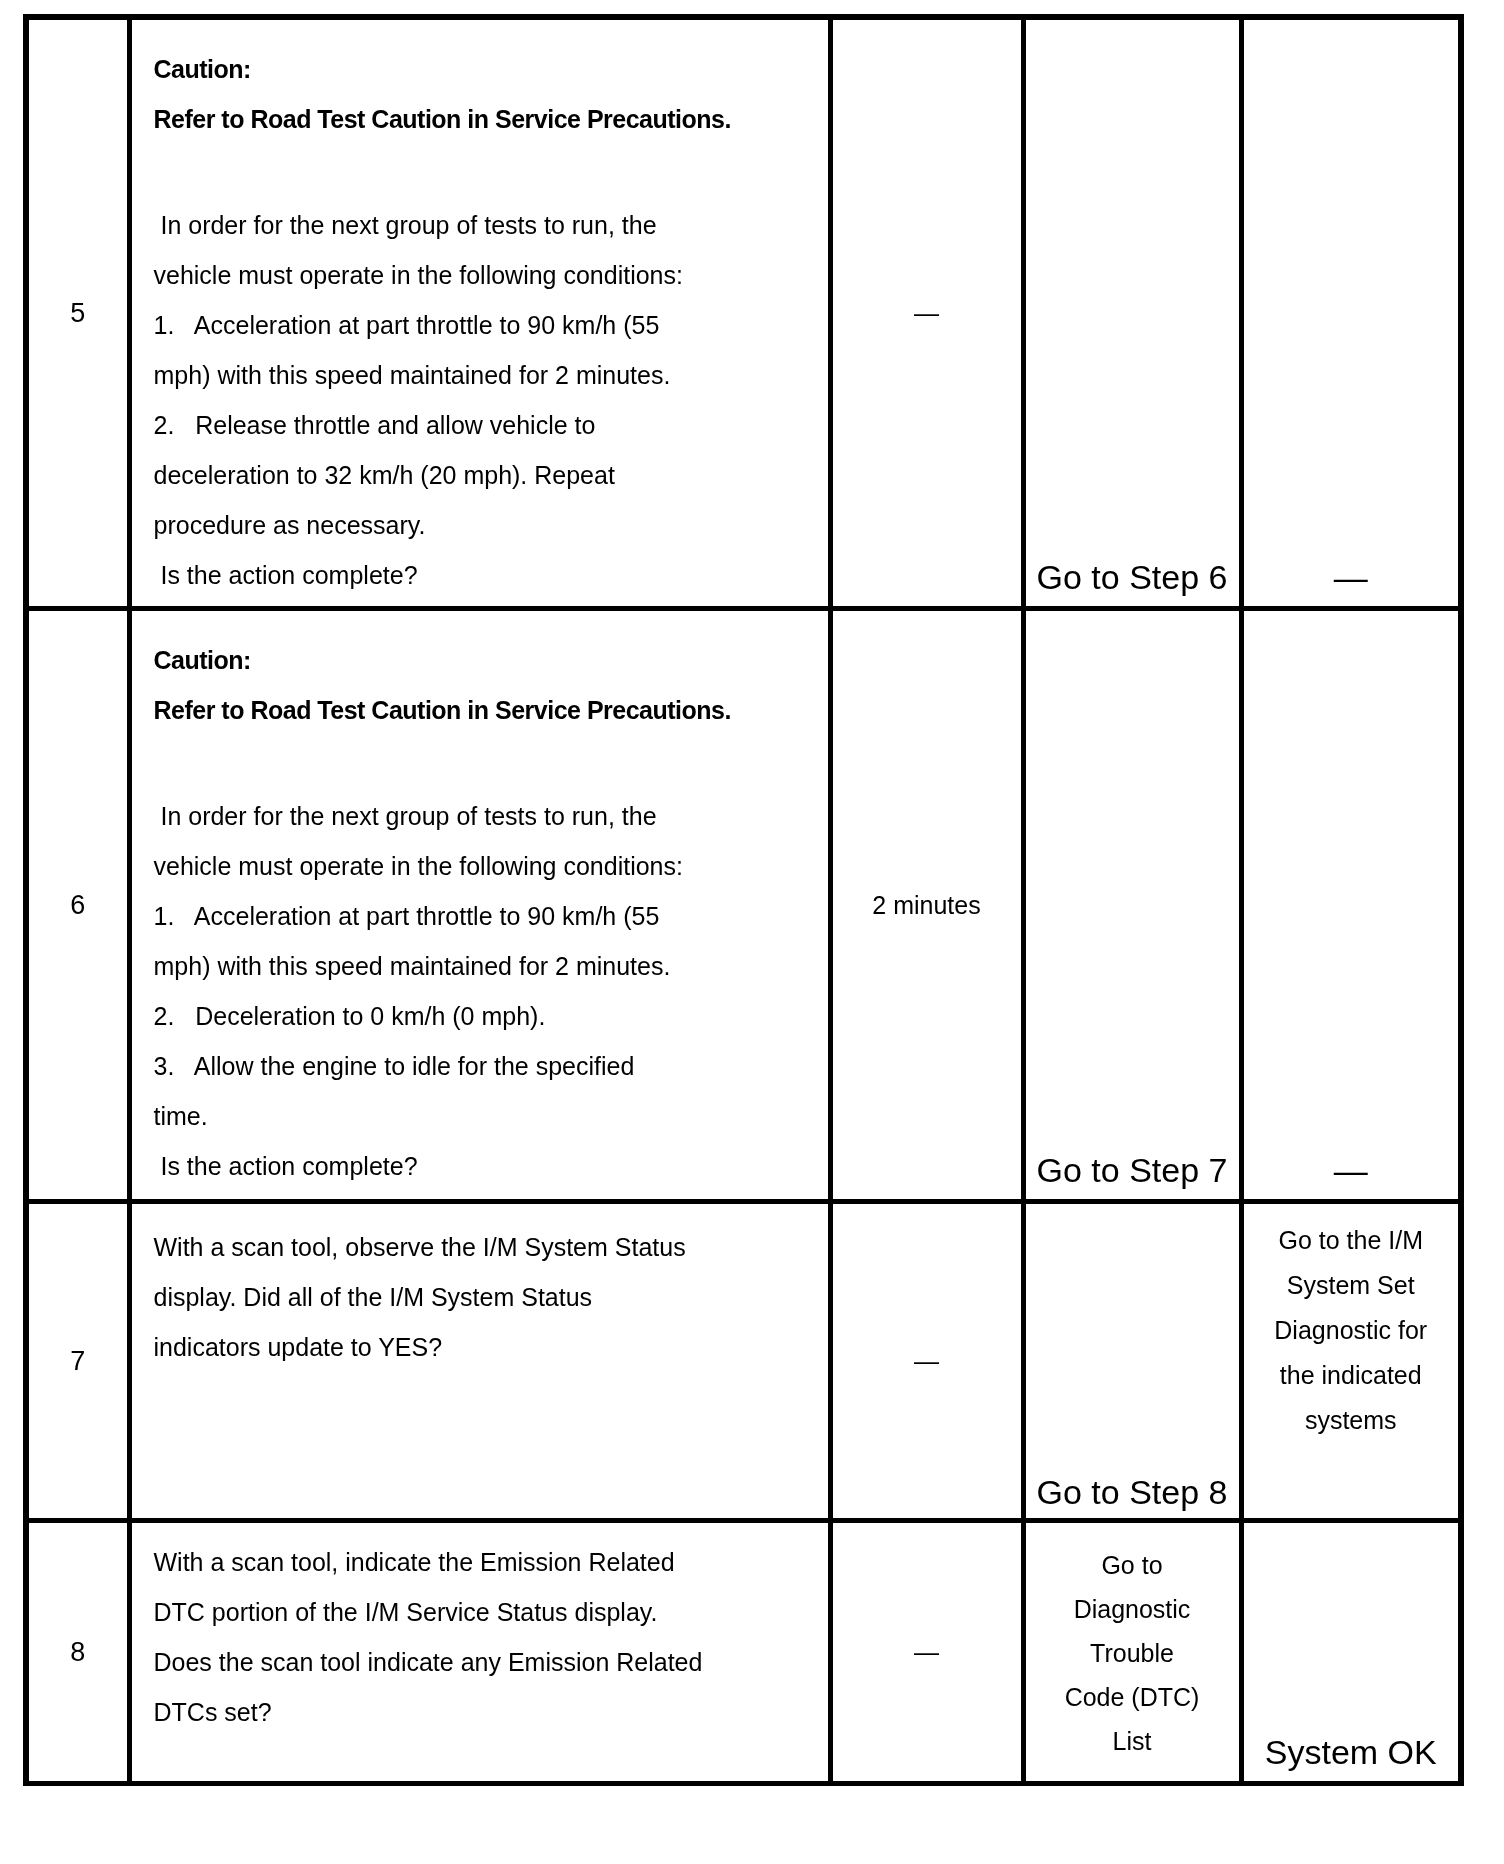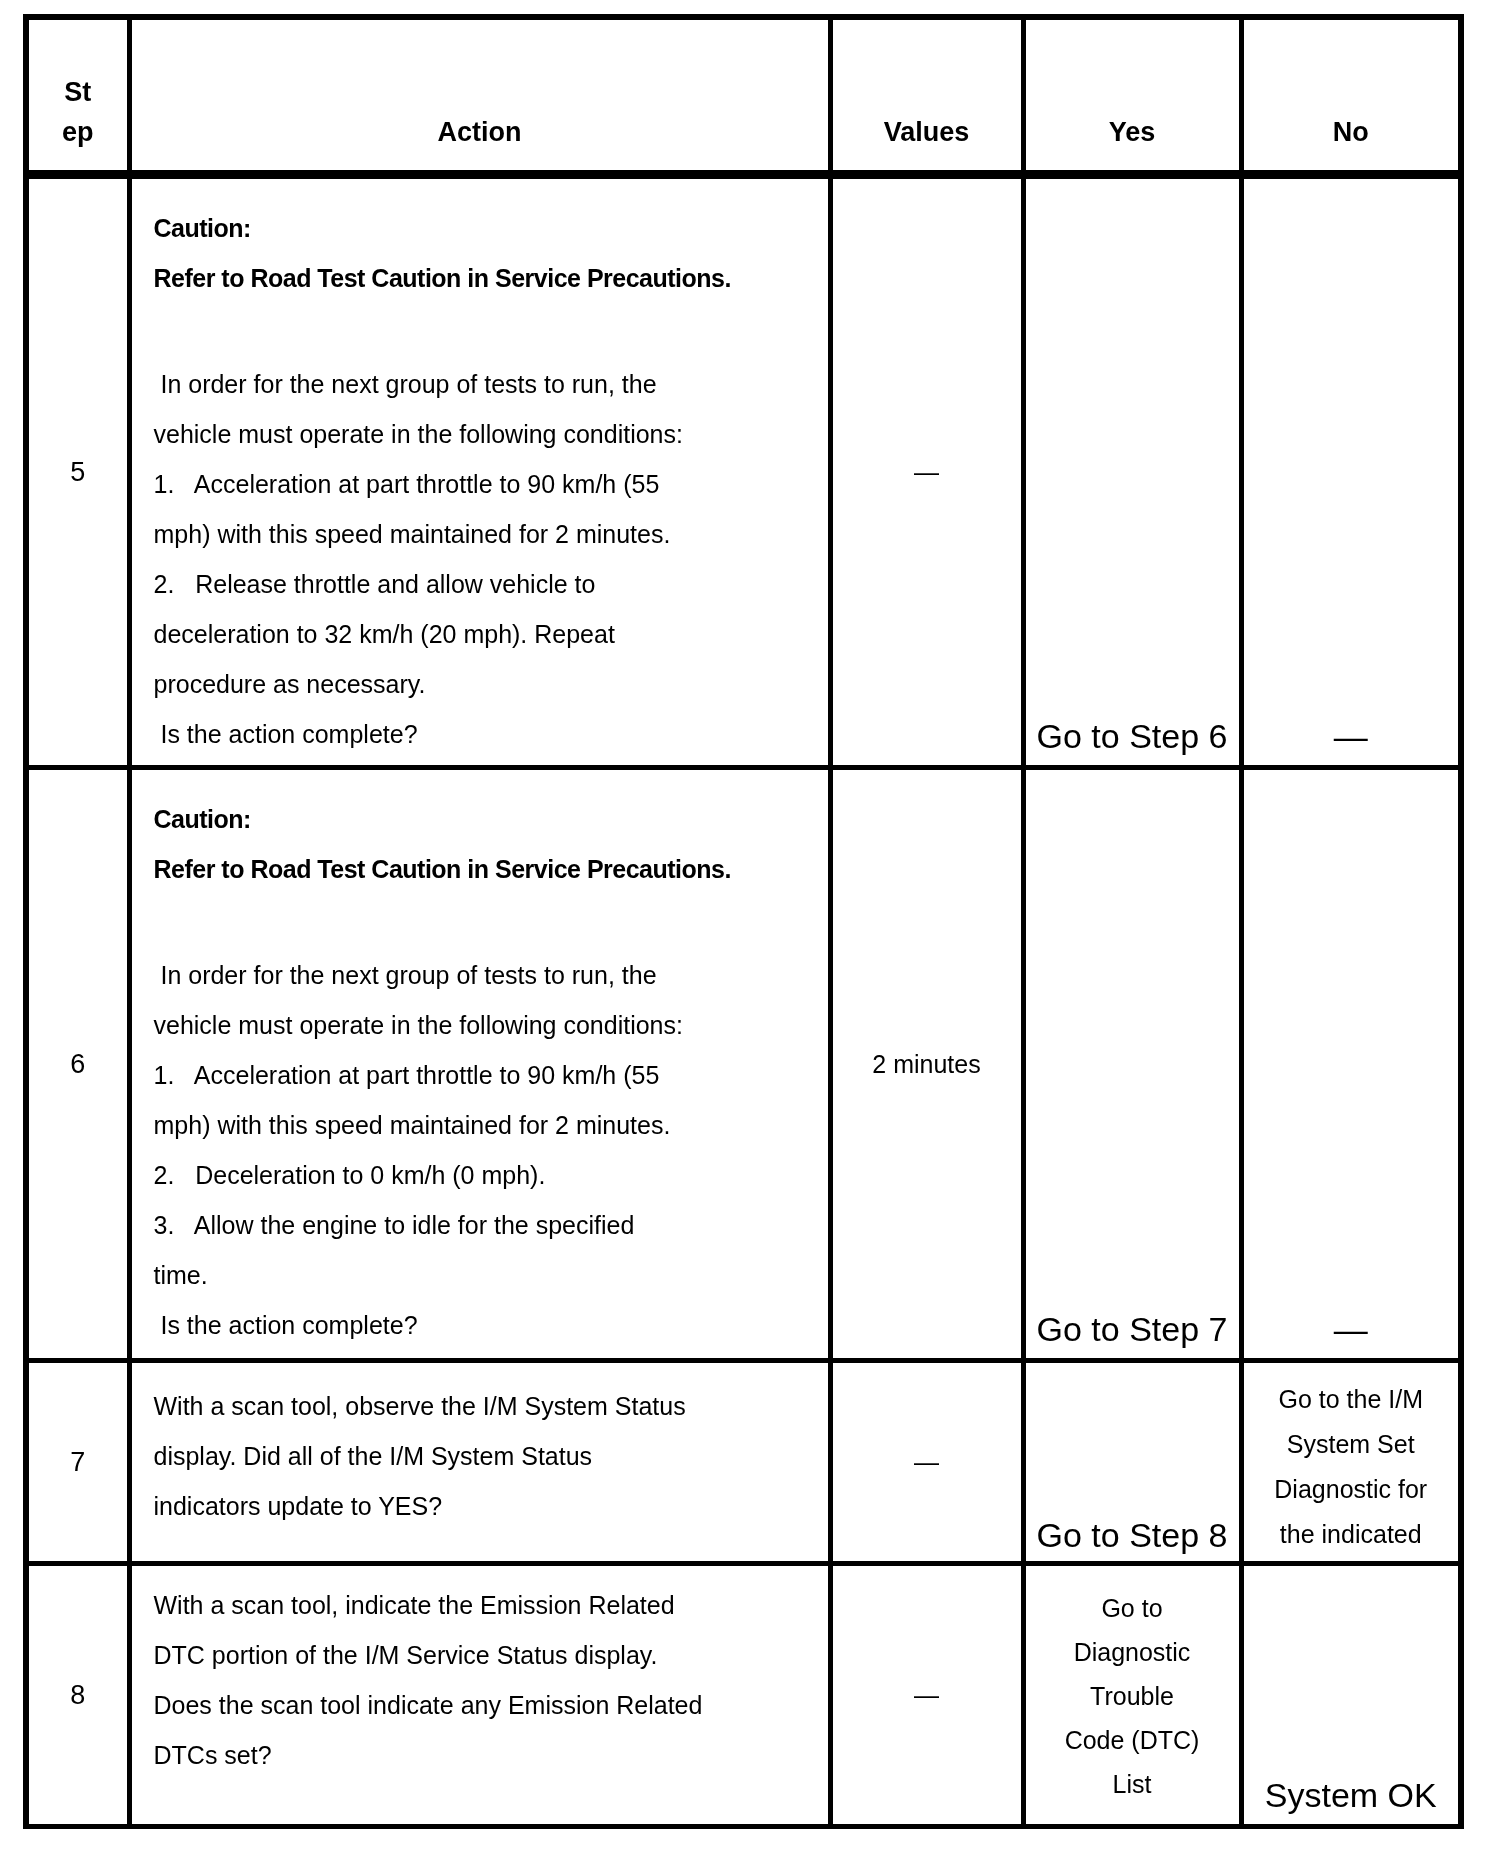--- a/index.html
+++ b/index.html
@@ -44,65 +44,37 @@
     display:flex;flex-direction:column;align-items:center;justify-content:flex-start;
     font-size:25px;text-align:center;
   }
   .stack-45{padding-top:14px;}
   .stack-45 .sline{line-height:45px;white-space:pre;}
   .stack-44{padding-top:20px;}
   .stack-44 .sline{line-height:44px;white-space:pre;}
   
   .h-r5{height:586px;}
   .h-r6{height:588px;}
-  .h-r7{height:198px;}
+  .h-r7{height:314px;}
   .h-r8{height:258px;}
 </style>
 </head>
 <body>
 
 <div class="table-wrap">
 <table>
   <colgroup>
     <col style="width:103px">
         <col style="width:701px">
         <col style="width:193px">
     <col style="width:218px">
         <col style="width:220px">
   </colgroup>
 
   <tbody>
-        <tr class="header-row">
-    <td>
-            <div class="cell head">
-      <span>St</span>
-      <span>ep</span>
-    </div>
-          </td>
-    <td>
-            <div class="cell head">
-      <span>Action</span>
-    </div>
-          </td>
-    <td>
-            <div class="cell head">
-      <span>Values</span>
-    </div>
-          </td>
-    <td>
-            <div class="cell head">
-      <span>Yes</span>
-    </div>
-          </td>
-    <td>
-            <div class="cell head">
-      <span>No</span>
-    </div>
-          </td>
-  </tr>
 
   <tr>
     <td>
             <div class="cell step-cell h-r5">
       <span>5</span>
     </div>
           </td>
     <td>
             <div class="cell action-cell h-r5">
       <div class="line caution">Caution:</div>

